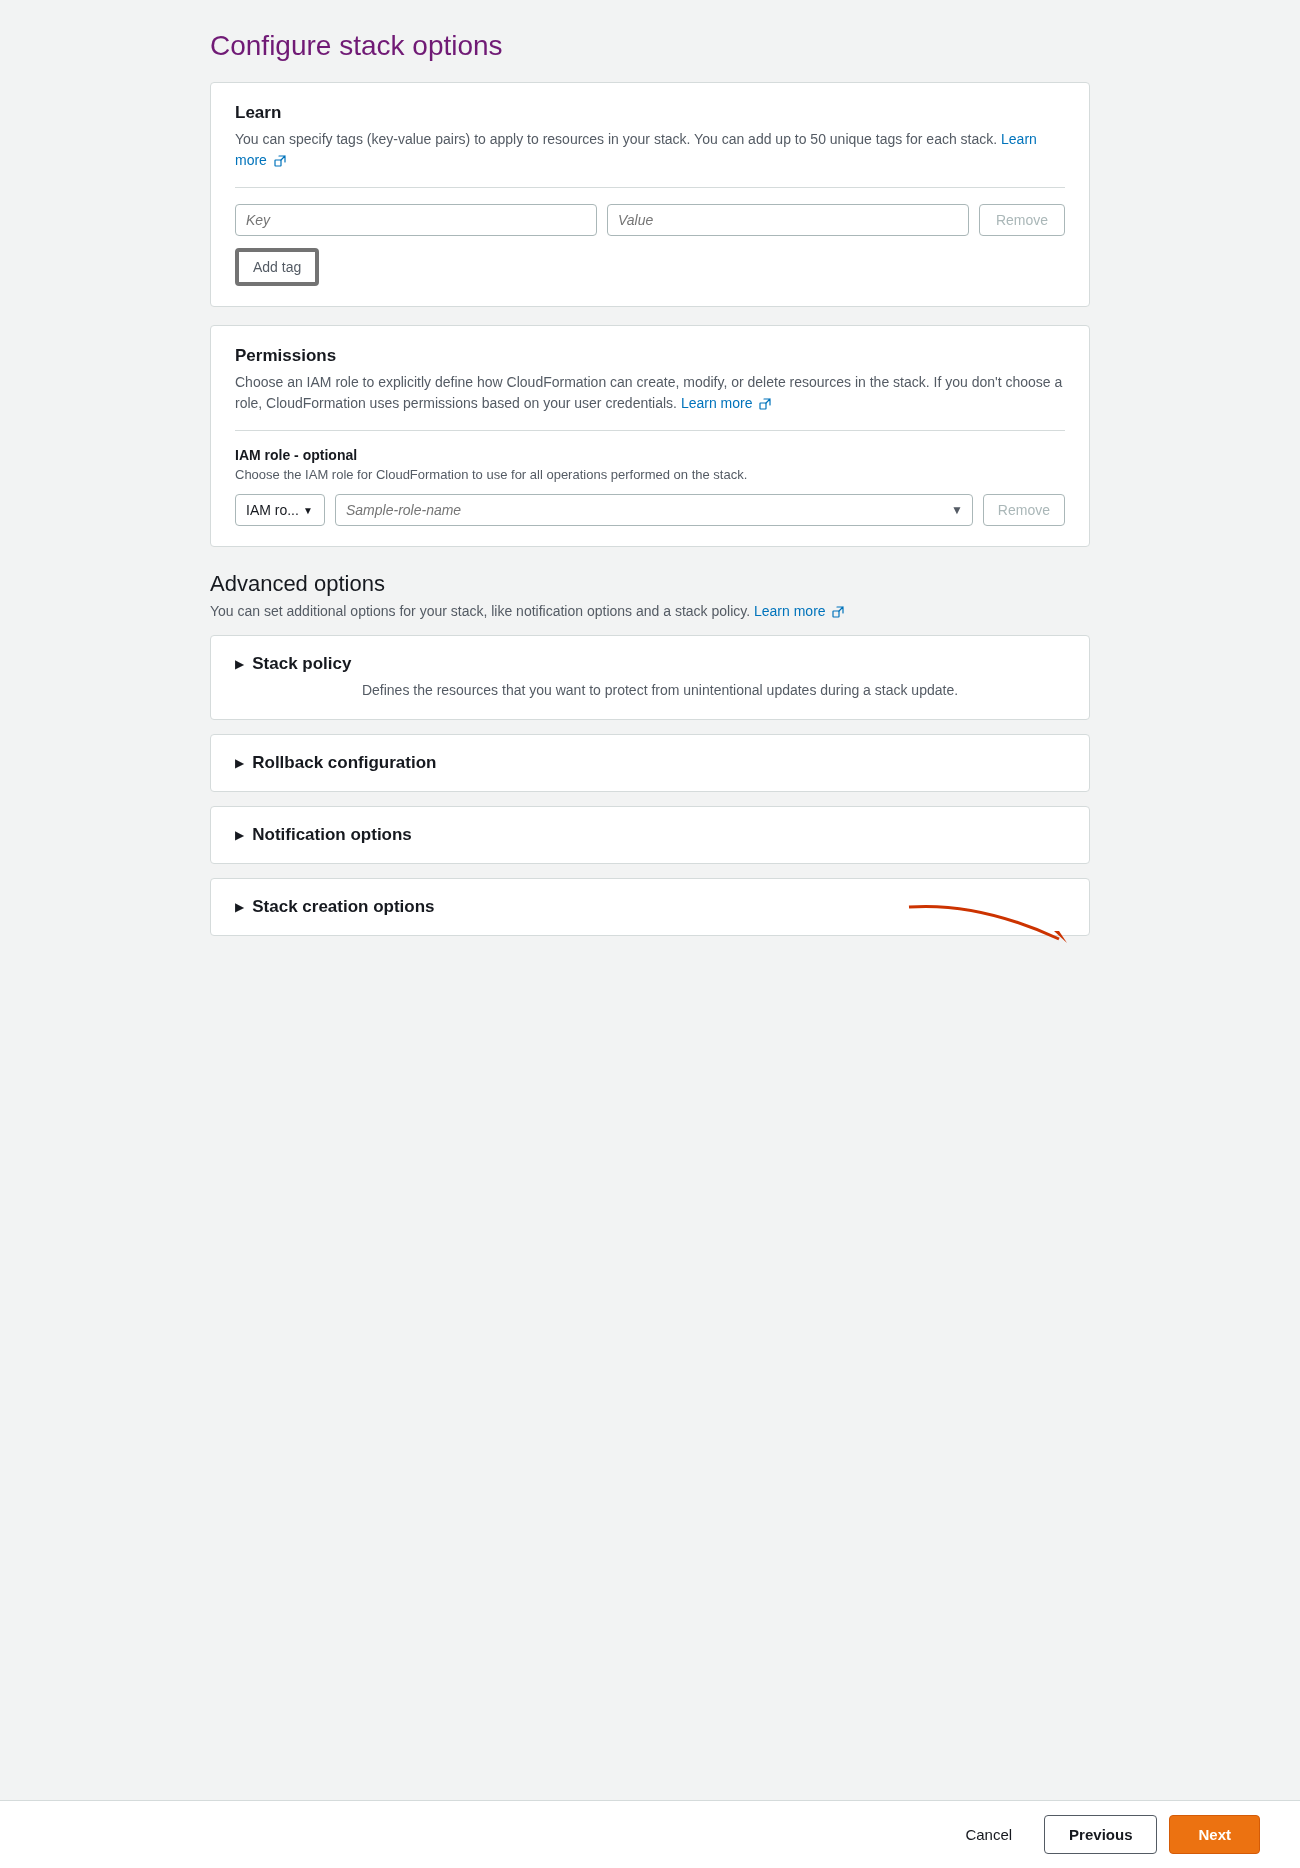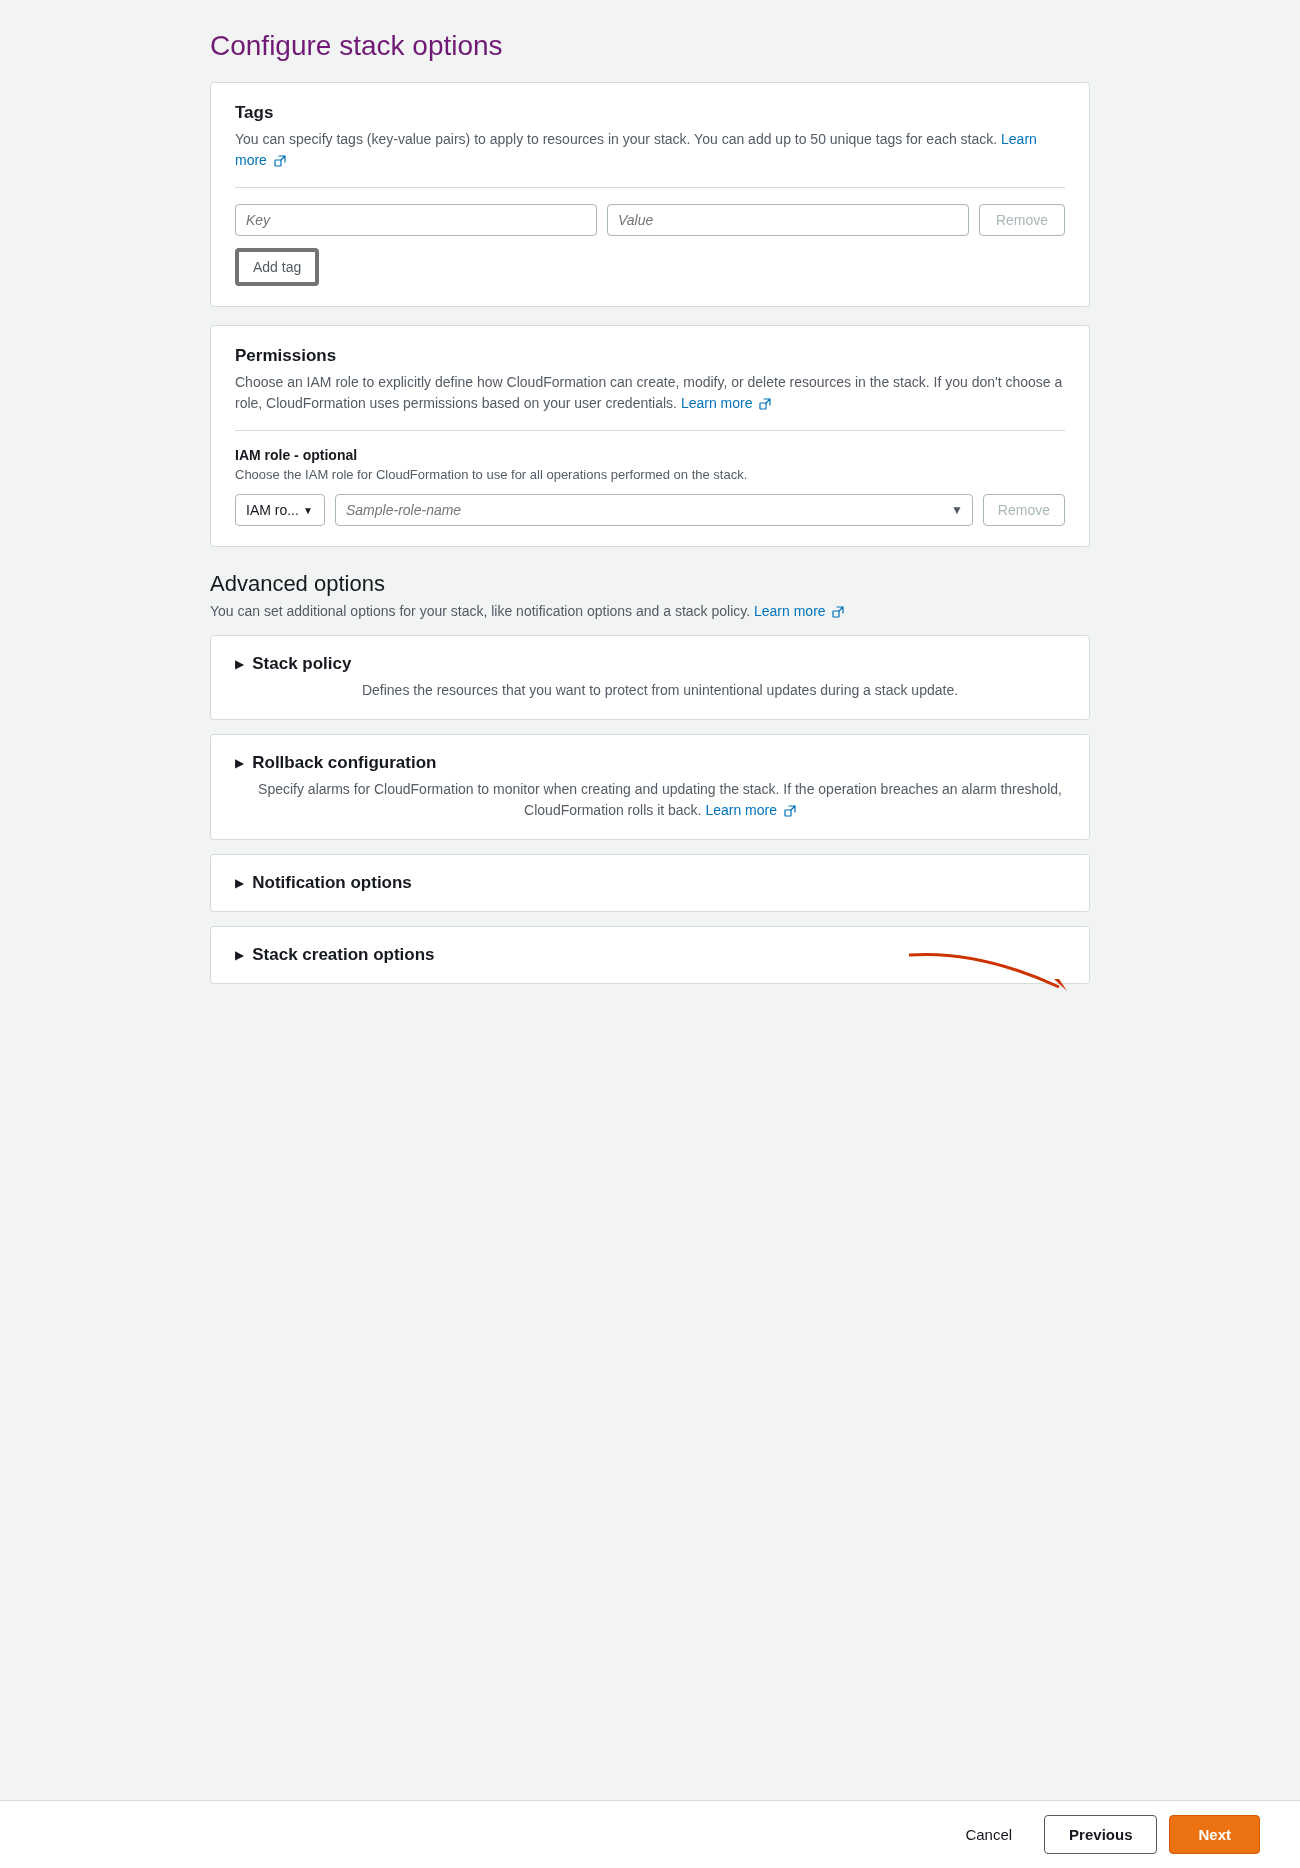--- a/index.html
+++ b/index.html
@@ -249,21 +249,21 @@
     }
   </style>
 </head>
 <body>
 
 <div class="page-container">
 
   <h1 class="page-title">Configure stack options</h1>
 
   <div class="card">
-    <div class="card-section-title">Tags</div>
+    <div class="card-section-title">Learn</div>
     <div class="card-description">
       <span>You can specify tags (key-value pairs) to apply to resources in your stack. You can add up to 50 unique tags for each stack.</span>
       <a class="learn-more" href="#">
         <span>Learn more</span>
         <svg class="ext-link-icon" viewBox="0 0 12 12" fill="none" xmlns="http://www.w3.org/2000/svg">
           <rect x="1" y="5" width="6" height="6" rx="0.5" stroke="#0073bb" stroke-width="1.2" fill="none"></rect>
           <path d="M5 1h6v6M7 5L11 1" stroke="#0073bb" stroke-width="1.2" stroke-linecap="round"></path>
         </svg>
       </a>
     </div>
@@ -323,30 +323,20 @@
         <span class="collapsible-title">Stack policy</span>
       </div>
       <div class="collapsible-desc">Defines the resources that you want to protect from unintentional updates during a stack update.</div>
     </div>
 
     <div class="collapsible-card">
       <div class="collapsible-header">
         <span class="collapsible-arrow">▶</span>
         <span class="collapsible-title">Rollback configuration</span>
       </div>
-      <div class="collapsible-desc">
-        Specify alarms for CloudFormation to monitor when creating and updating the stack. If the operation breaches an alarm threshold, CloudFormation rolls it back.
-        <a class="learn-more" href="#">
-          Learn more
-          <svg class="ext-link-icon" viewBox="0 0 12 12" fill="none" xmlns="http://www.w3.org/2000/svg">
-            <rect x="1" y="5" width="6" height="6" rx="0.5" stroke="#0073bb" stroke-width="1.2" fill="none"></rect>
-            <path d="M5 1h6v6M7 5L11 1" stroke="#0073bb" stroke-width="1.2" stroke-linecap="round"></path>
-          </svg>
-        </a>
-      </div>
     </div>
 
     <div class="collapsible-card">
       <div class="collapsible-header">
         <span class="collapsible-arrow">▶</span>
         <span class="collapsible-title">Notification options</span>
       </div>
     </div>
 
     <div class="collapsible-card" style="position:relative;">

